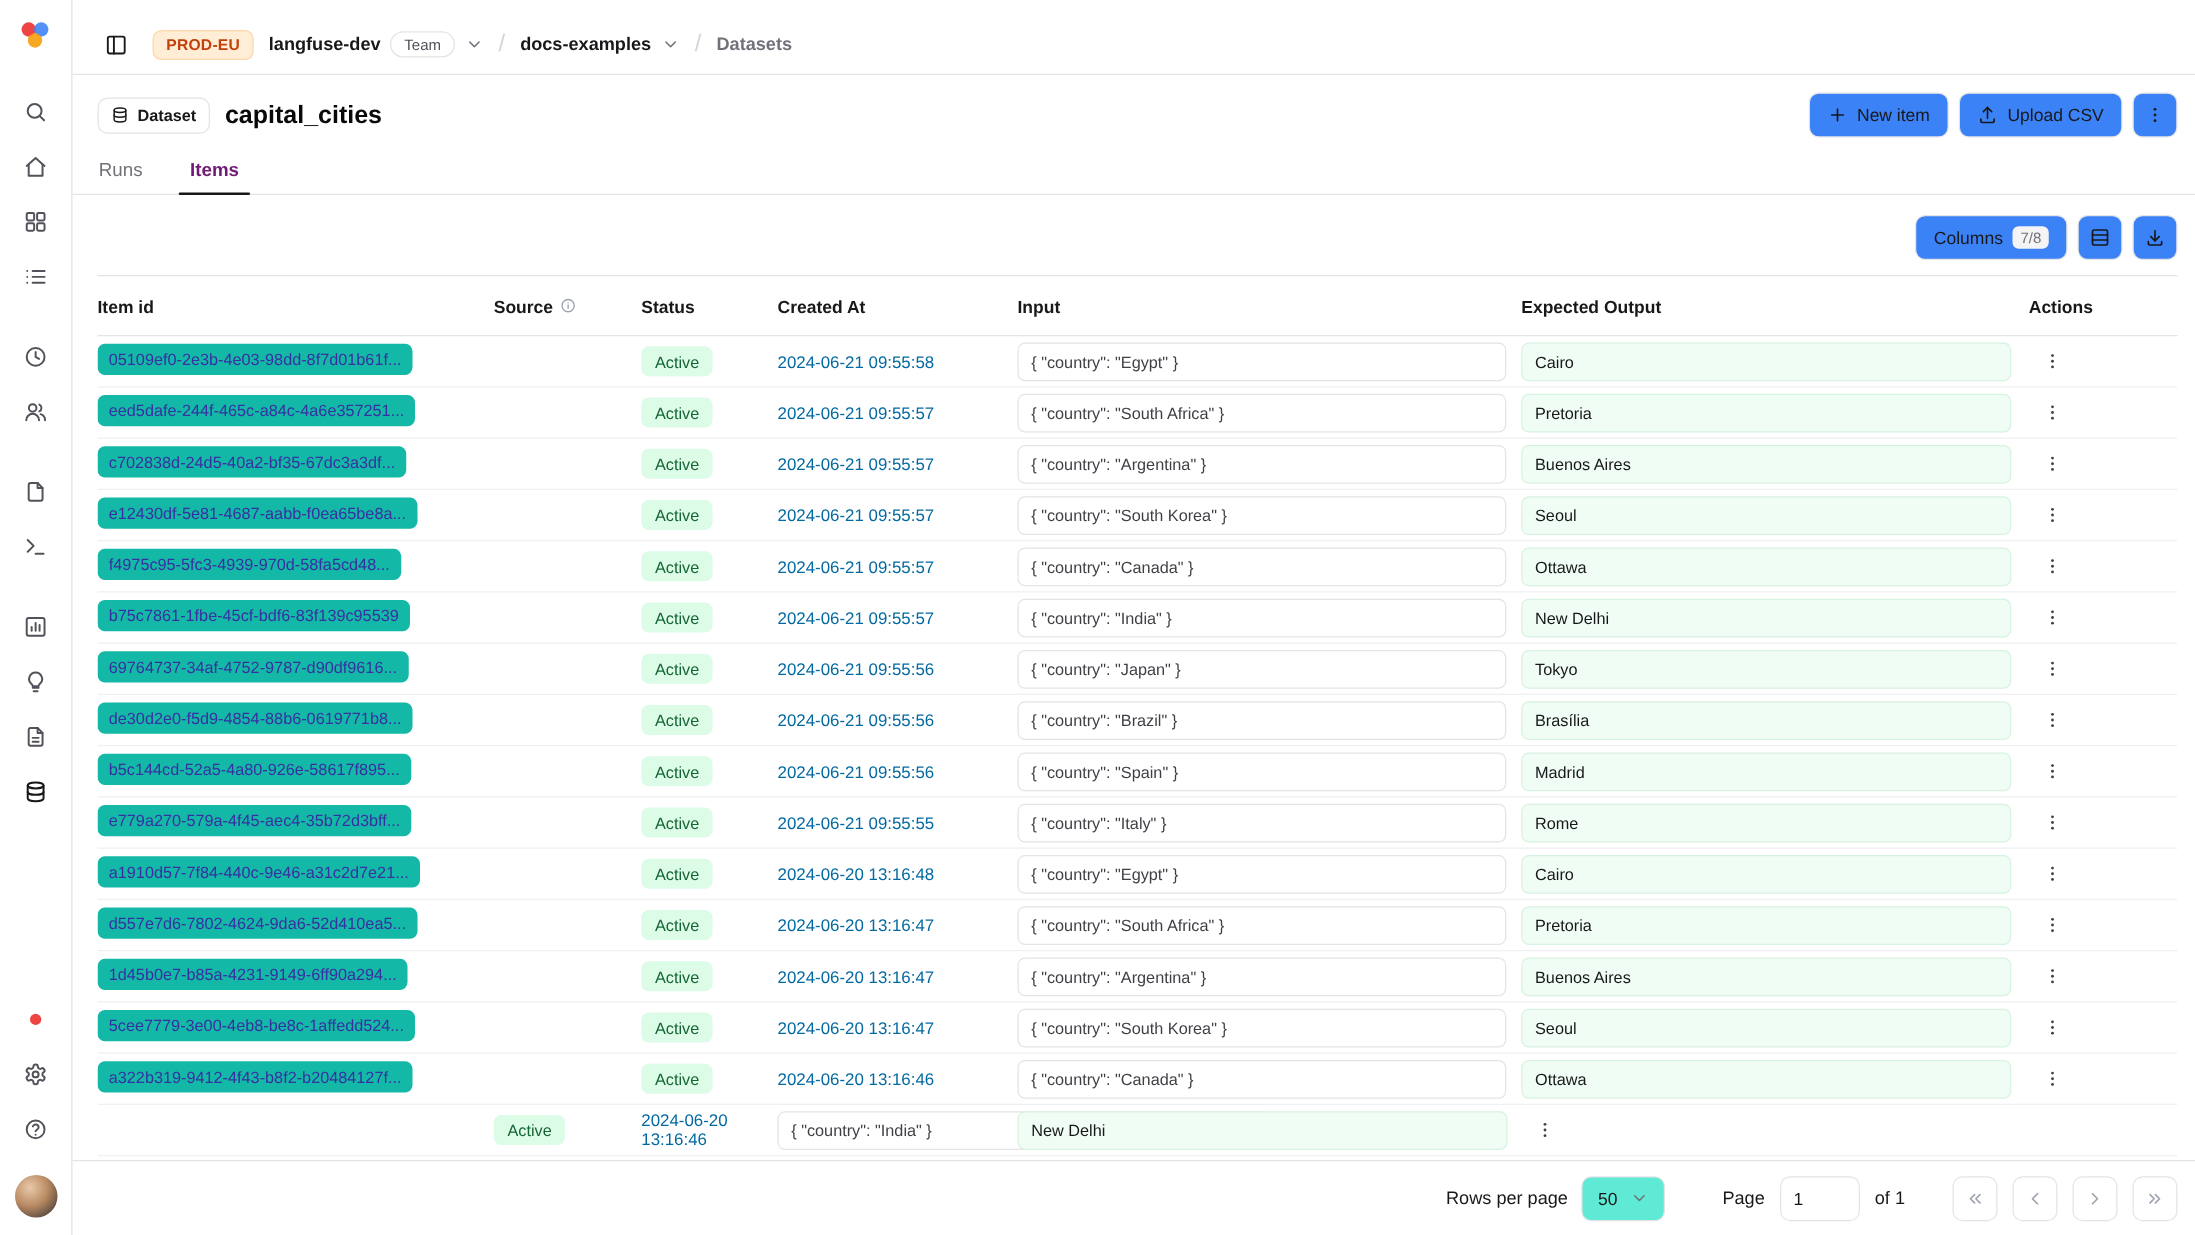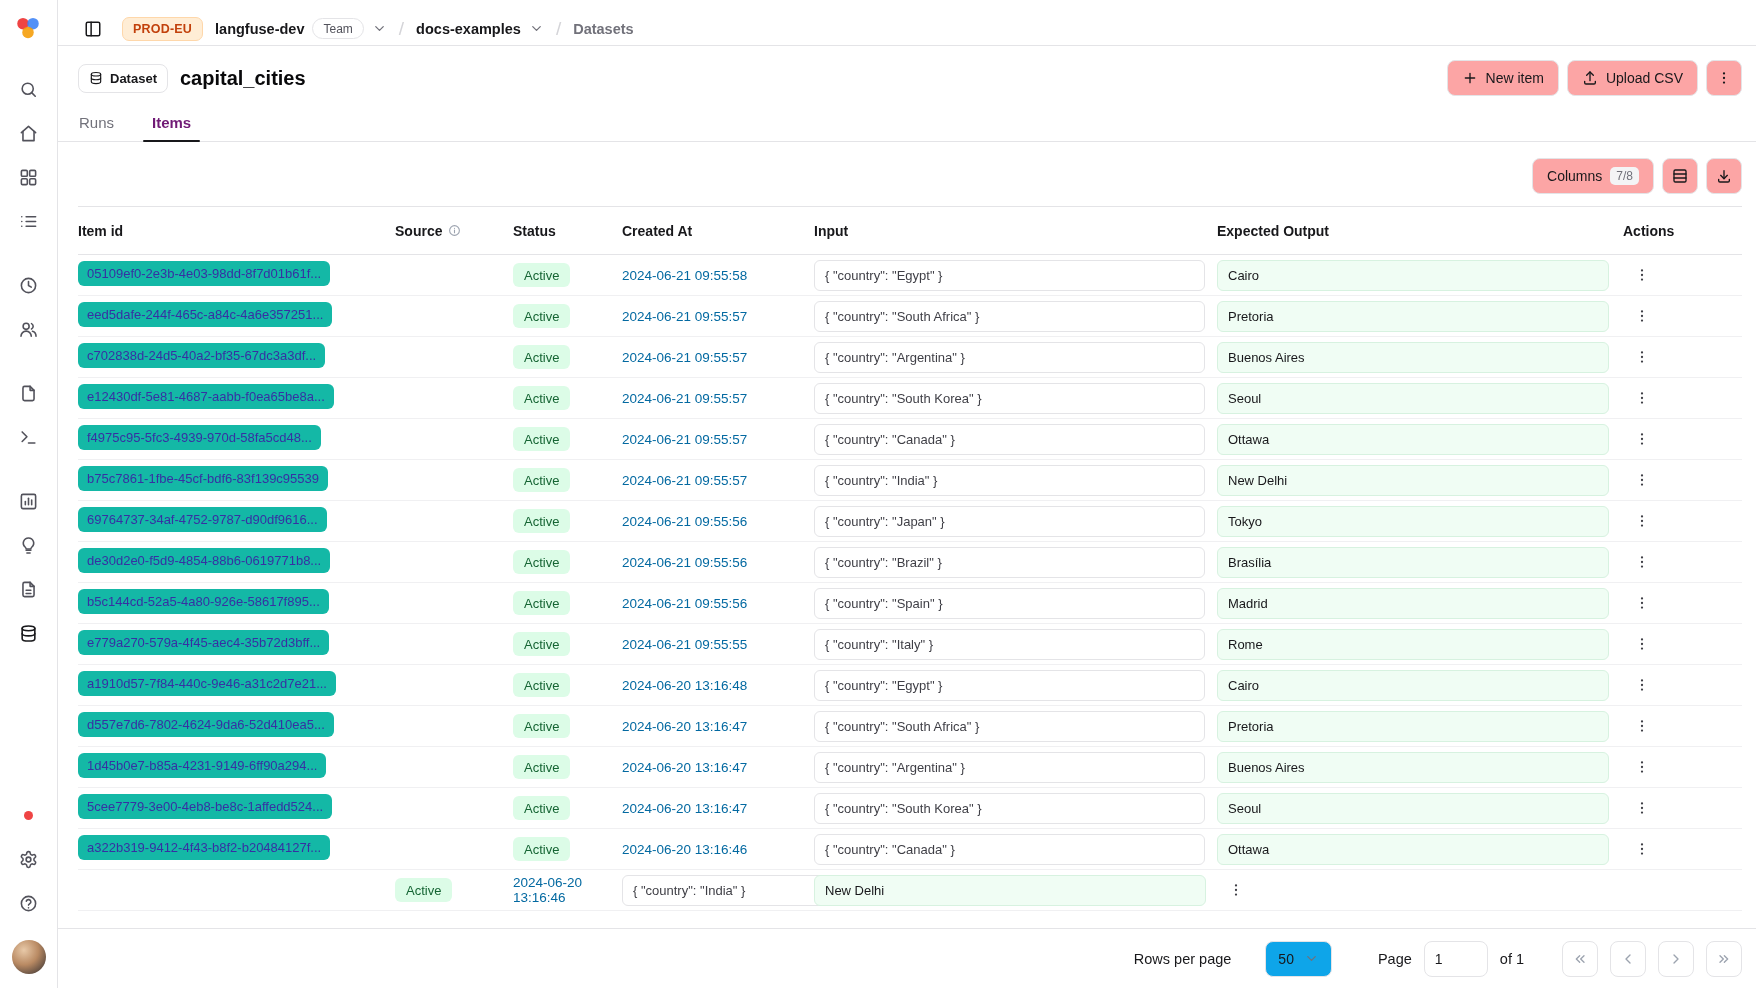--- a/index.html
+++ b/index.html
@@ -31,21 +31,21 @@
   .red-dot { width:9px; height:9px; border-radius:50%; background:#ef4444; margin-bottom:14px; }
   .avatar {
     width:34px; height:34px; border-radius:50%; border:none; margin-top:12px;
     background:radial-gradient(circle at 35% 30%, #e8c9a8 0%, #b98a63 45%, #6b5546 75%, #2f2a27 100%);
   }
 
   
   .main { flex:1; display:flex; flex-direction:column; height:100%; min-width:0; }
 
   .topbar {
-    height:46px; flex-shrink:0; display:flex; align-items:center;
+    height:60px; flex-shrink:0; display:flex; align-items:center;
     padding:12px 16px 0 18px; gap:12px; border-bottom:1px solid #e4e4e7;
   }
   .ghost-btn { background:none; border:none; width:34px; height:34px; display:flex; align-items:center; justify-content:center; color:#18181b; border-radius:6px; }
   .env-badge {
     background:#ffedd5; color:#c2410c; border:1px solid #fed7aa;
     font-size:12.5px; font-weight:700; padding:4px 10px; border-radius:7px; letter-spacing:.2px;
   }
   .crumb-group { display:flex; align-items:center; gap:8px; background:none; border:none; font-size:14.5px; color:#18181b; font-weight:600; }
   .team-badge { border:1px solid #e4e4e7; border-radius:999px; padding:2.5px 10px; font-size:12px; color:#52525b; font-weight:400; }
   .slash { color:#d4d4d8; font-size:19px; font-weight:300; }
@@ -56,21 +56,21 @@
 
   .page-header { display:flex; align-items:center; justify-content:space-between; padding:14px 14px 8px 20px; }
   .title-wrap { display:flex; align-items:center; gap:12px; }
   .type-badge {
     display:inline-flex; align-items:center; gap:7px; border:1px solid #e4e4e7;
     border-radius:8px; padding:6px 10px; font-size:13px; font-weight:600; color:#18181b; background:#fff;
   }
   .page-title { font-size:20px; font-weight:700; color:#09090b; }
   .header-actions { display:flex; align-items:center; gap:8px; }
   .btn {
-    display:inline-flex; align-items:center; gap:8px; border:1px solid #e4e4e7; background:#fca5a5;
+    display:inline-flex; align-items:center; gap:8px; border:1px solid #e4e4e7; background:#3b82f6;
     border-radius:8px; height:36px; padding:0 14px; font-size:14px; font-weight:500; color:#18181b;
   }
   .icon-btn { width:36px; padding:0; justify-content:center; }
 
   .tabs { display:flex; gap:20px; padding:0 12px; border-bottom:1px solid #e4e4e7; height:38px; align-items:stretch; }
   .tab {
     background:none; border:none; font-size:15px; color:#71717a; padding:0 9px;
     position:relative; font-weight:500; display:flex; align-items:center;
   }
   .tab.active { color:#701a75; font-weight:600; }
@@ -96,21 +96,21 @@
   .input-box, .output-box {
     height:31px; display:flex; align-items:center; padding:0 10px; font-size:13px;
     border-radius:6px; white-space:nowrap; overflow:hidden;
   }
   .input-box { border:1px solid #e4e4e7; background:#fff; color:#3f3f46; width:391px; }
   .output-box { border:1px solid #d7f2e0; background:#f0fdf4; color:#18181b; width:392px; }
   .kebab-btn { background:none; border:none; width:34px; height:34px; margin-left:2px; display:flex; align-items:center; justify-content:center; color:#3f3f46; border-radius:6px; }
 
   
   .footer { height:60px; flex-shrink:0; border-top:1px solid #e4e4e7; display:flex; align-items:center; justify-content:flex-end; padding:0 14px; font-size:14.5px; color:#18181b; }
-  .select-btn { display:flex; align-items:center; gap:10px; border:1px solid #e4e4e7; border-radius:8px; height:36px; padding:0 12px; background:#0ea5e9; font-size:14px; margin-left:34px; color:#18181b; }
+  .select-btn { display:flex; align-items:center; gap:10px; border:1px solid #e4e4e7; border-radius:8px; height:36px; padding:0 12px; background:#5eead4; font-size:14px; margin-left:11px; color:#18181b; }
   .page-word { margin-left:46px; }
   .page-input { width:64px; height:36px; border:1px solid #e4e4e7; border-radius:8px; padding:0 10px; font-size:14px; color:#18181b; margin-left:12px; font-family:inherit; }
   .of-label { margin-left:12px; }
   .pager { display:flex; gap:12px; margin-left:38px; }
   .pager-btn { width:36px; height:36px; border:1px solid #e4e4e7; border-radius:8px; background:#fff; display:flex; align-items:center; justify-content:center; color:#9ca3af; }
 
   
   [data-icon] { display:inline-flex; align-items:center; justify-content:center; }
   [data-icon] svg { width:16px; height:16px; }
   .sz13 svg { width:13px !important; height:13px !important; }

